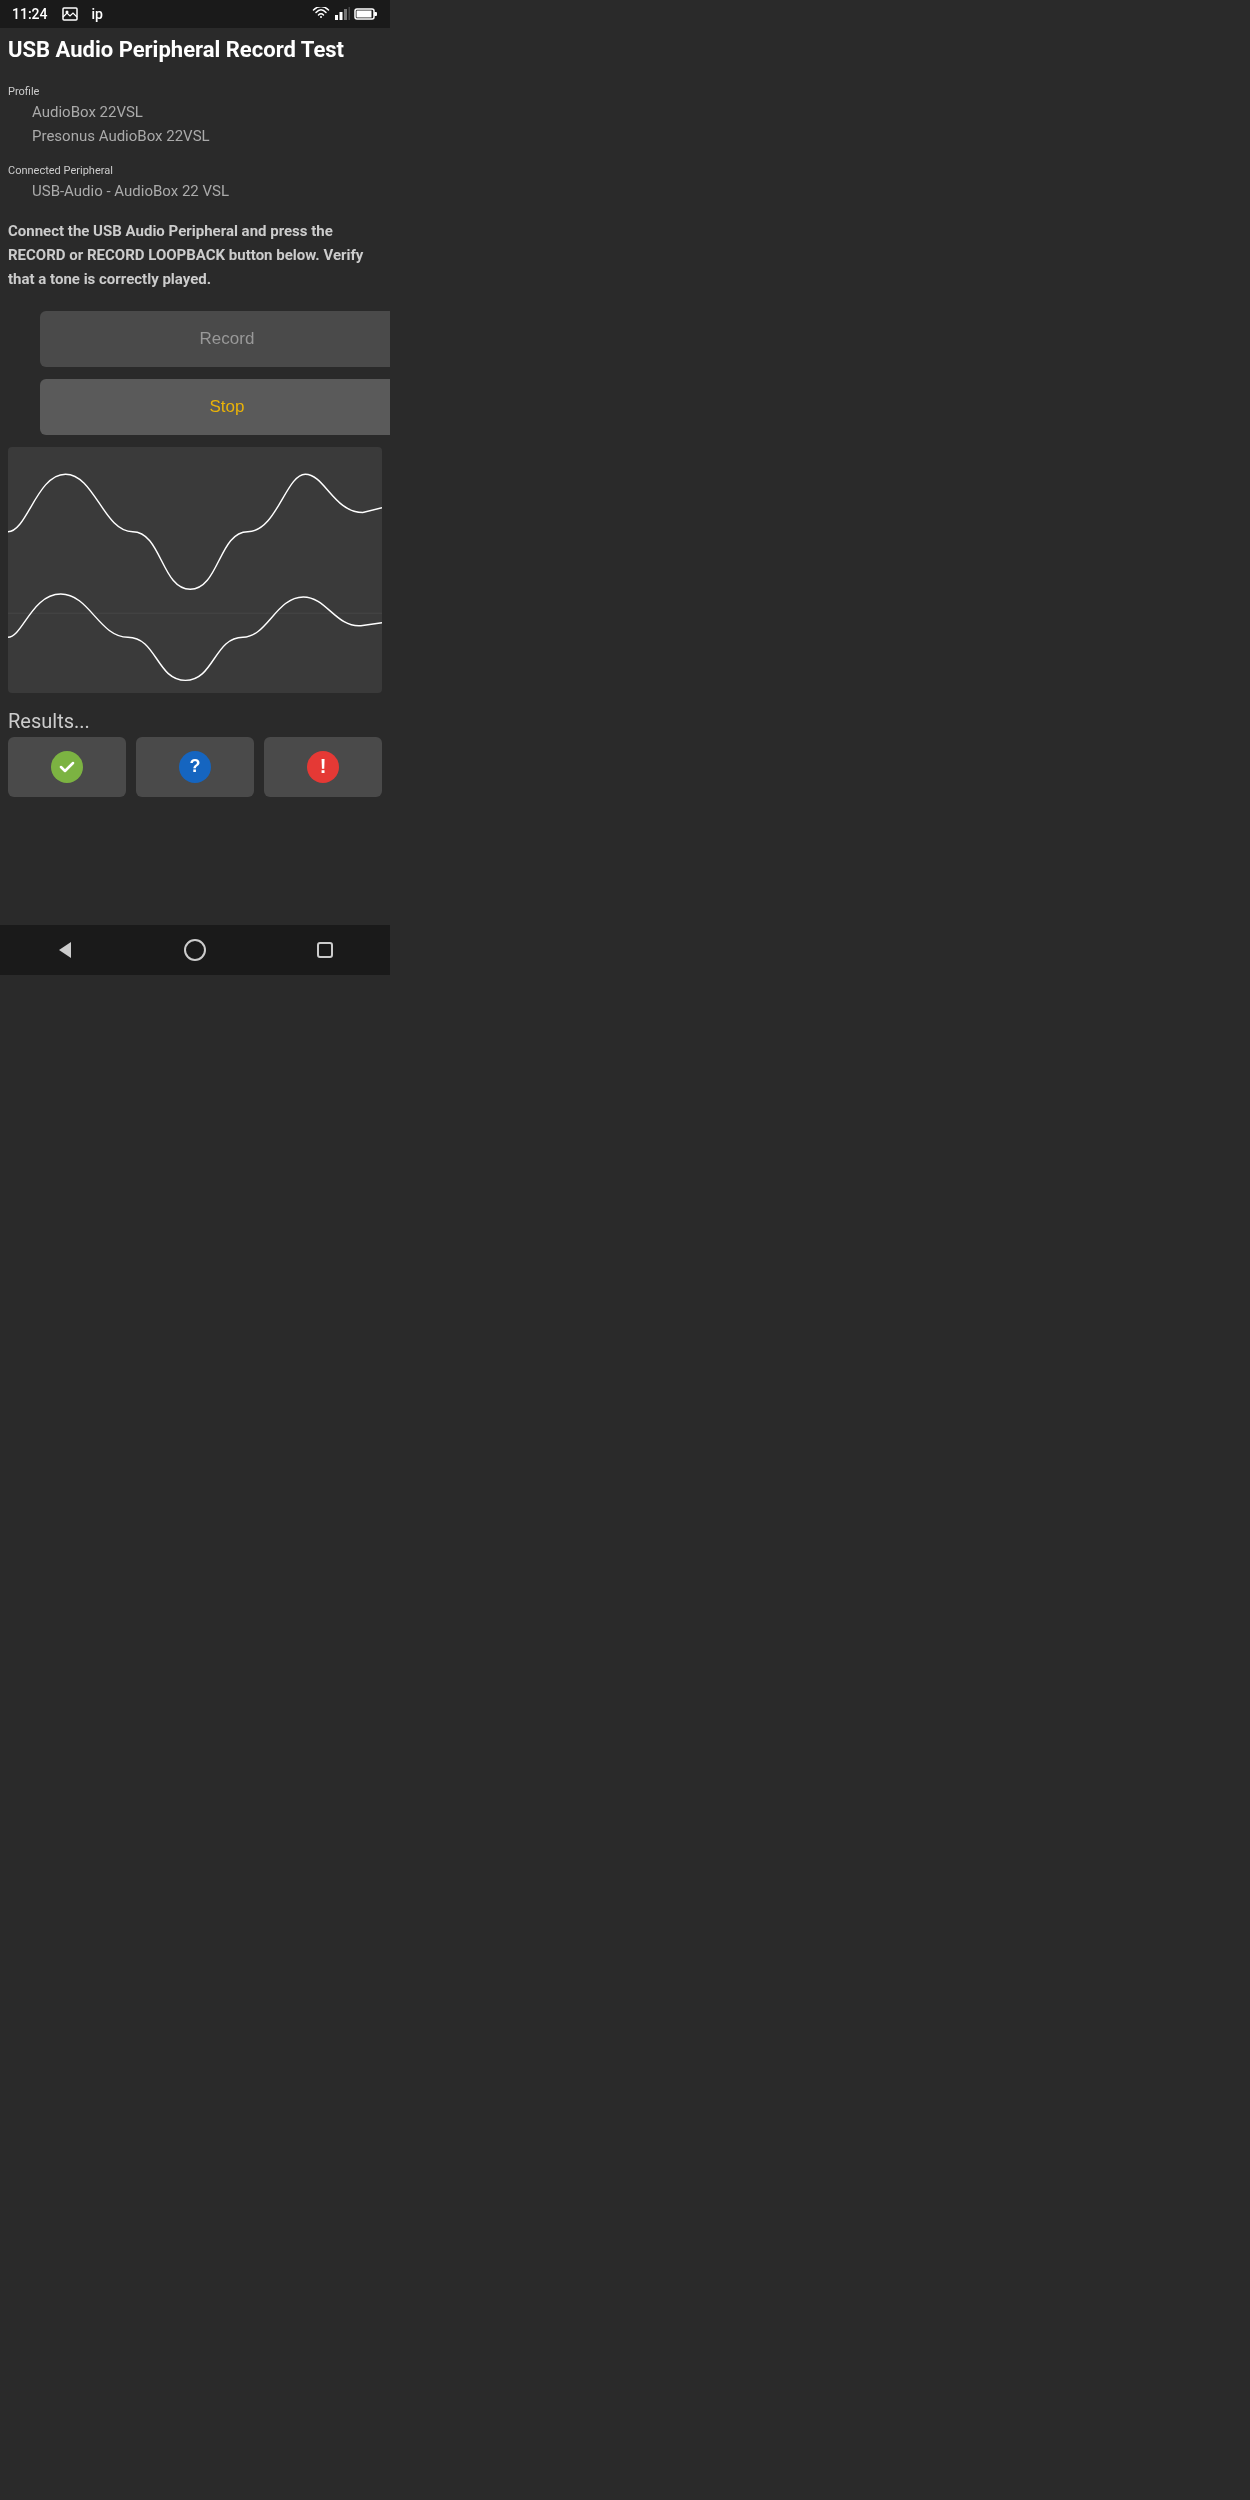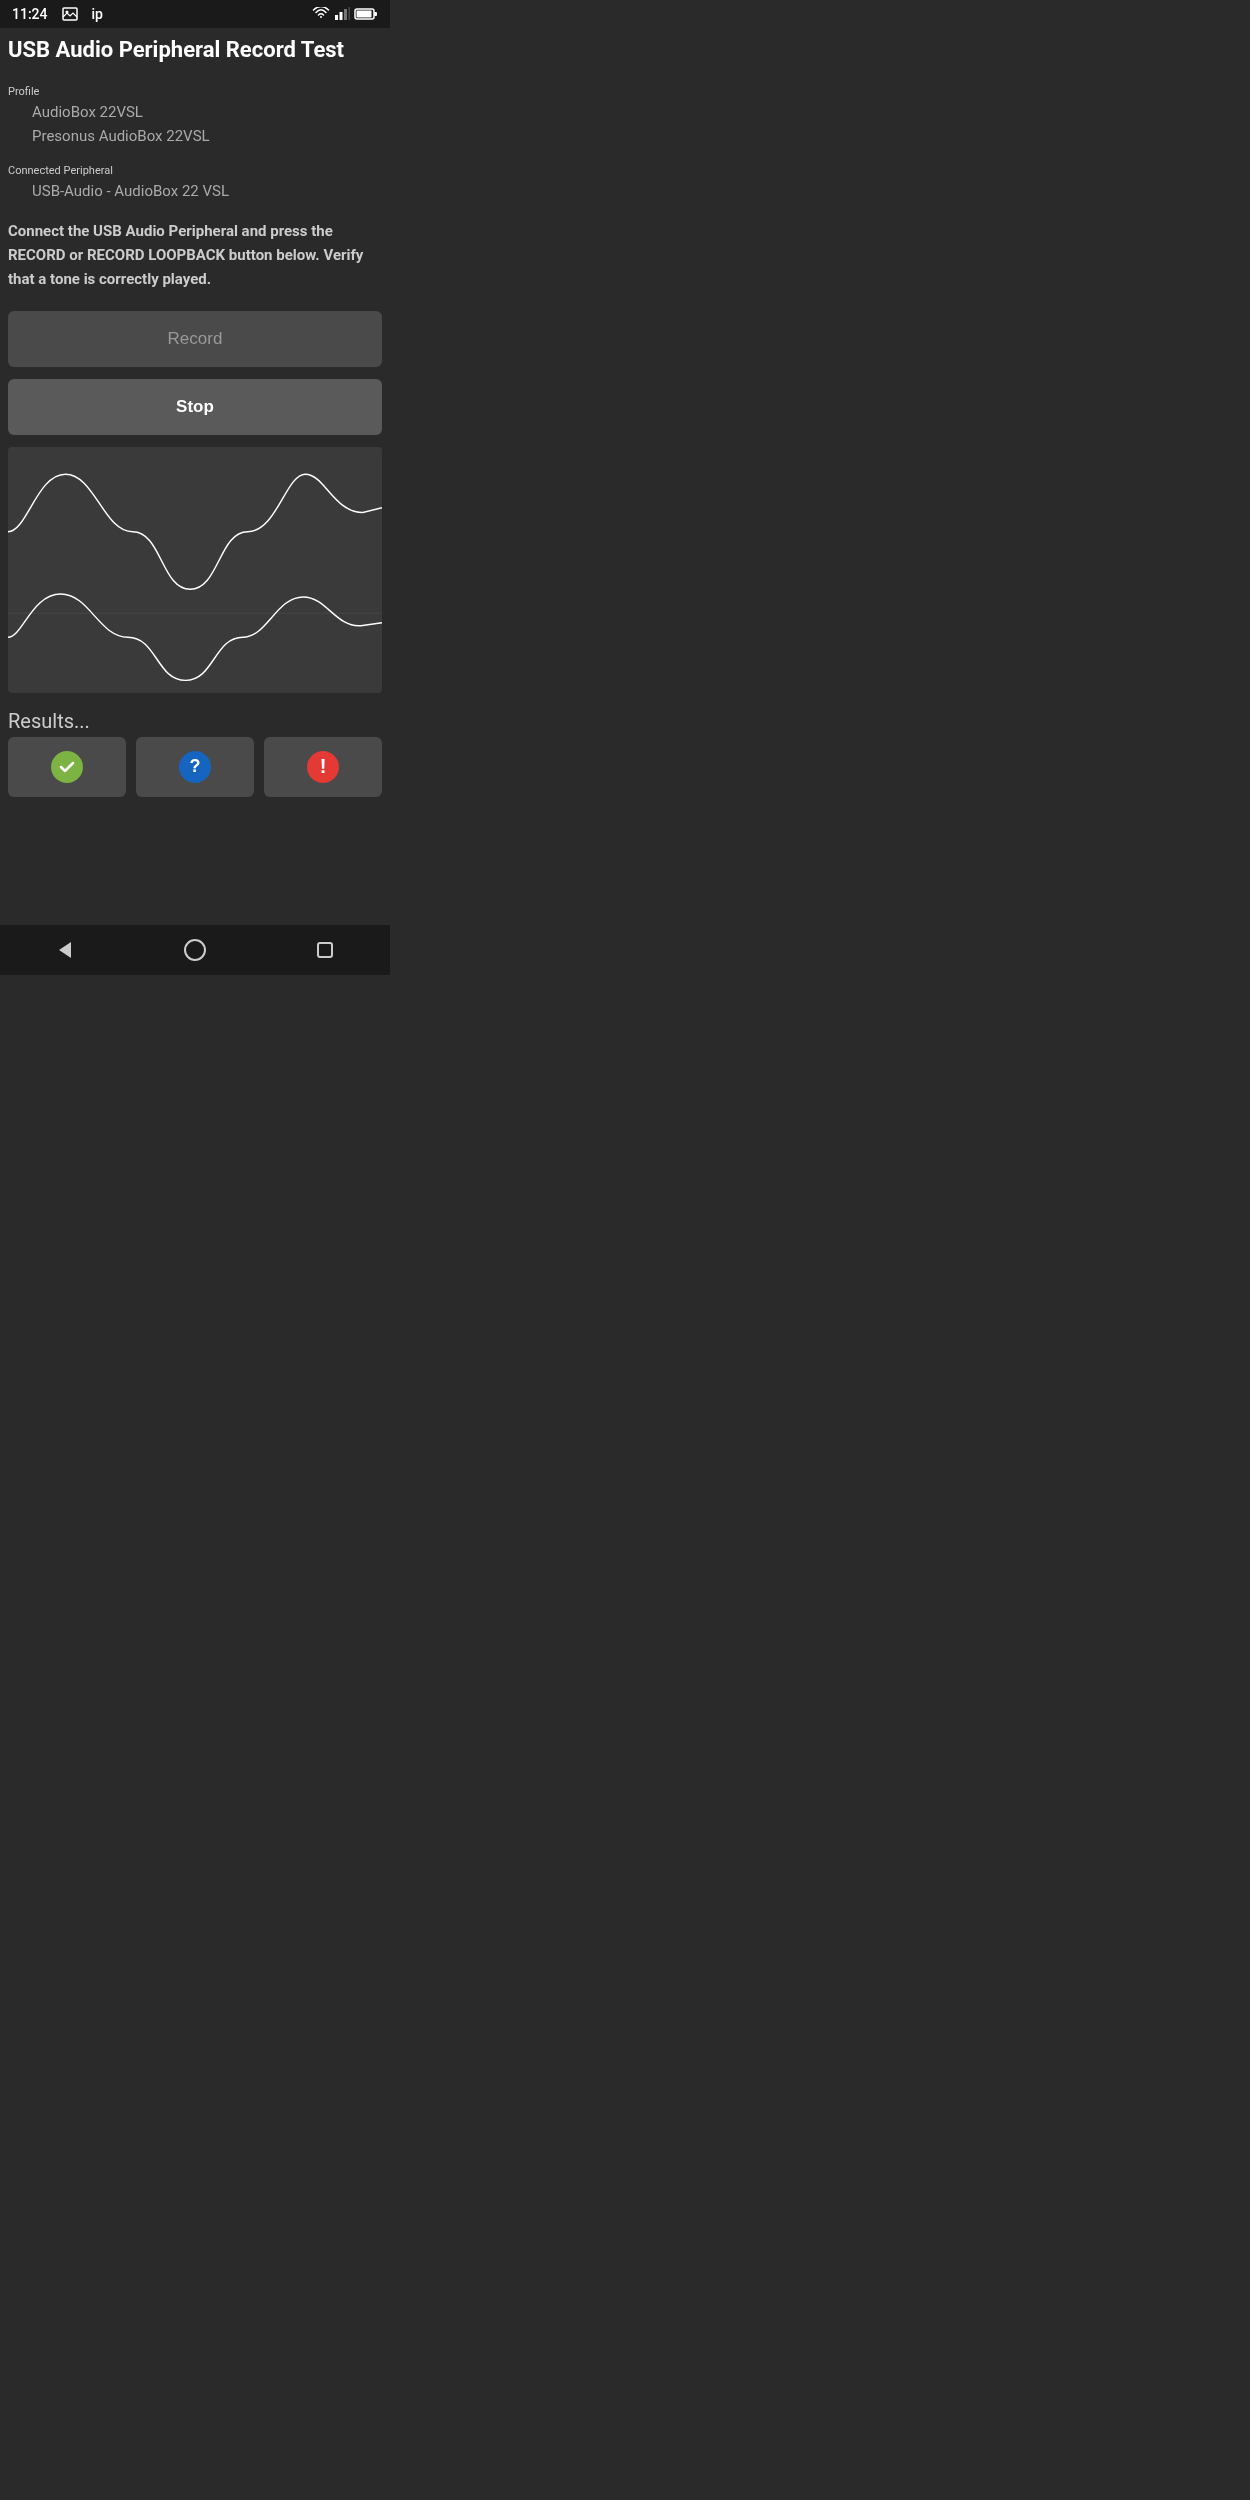--- a/index.html
+++ b/index.html
@@ -87,31 +87,32 @@
       width: 100%;
       padding: 18px;
       border-radius: 6px;
       border: none;
       font-size: 17px;
       font-weight: 500;
       cursor: pointer;
       display: block;
       text-align: center;
       margin-bottom: 12px;
+      margin-left: 32px;
     }
 
     .btn-record {
       background-color: #4a4a4a;
       color: #999999;
     }
 
     .btn-stop {
       background-color: #5a5a5a;
-      color: #ffffff;
-      font-weight: 700;
+      color: #eab308;
+      font-weight: 400;
     }
 
     .waveform-container {
       background-color: #3a3a3a;
       border-radius: 4px;
       margin-bottom: 16px;
       padding: 8px 0;
       overflow: hidden;
     }
 

